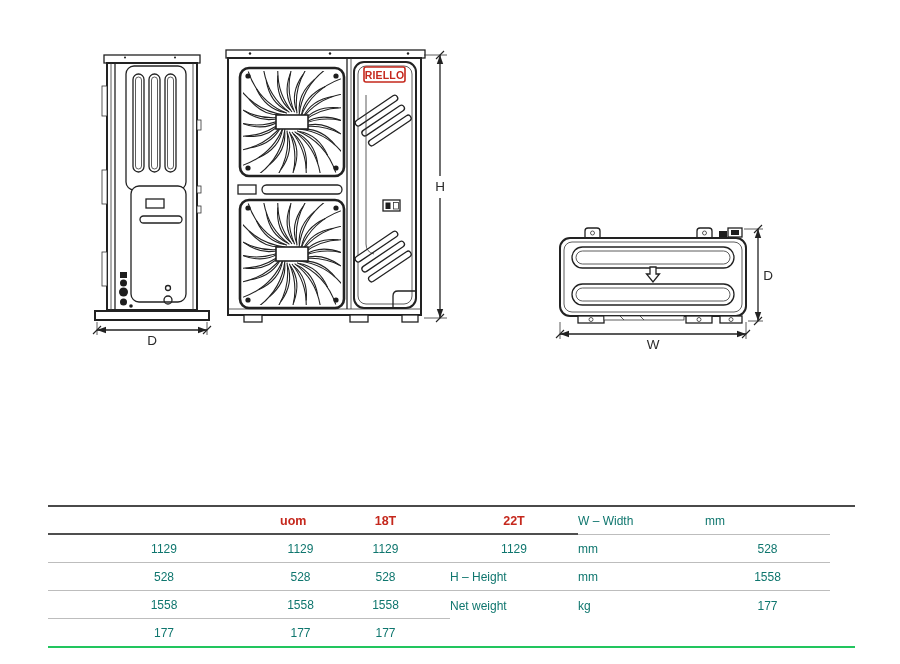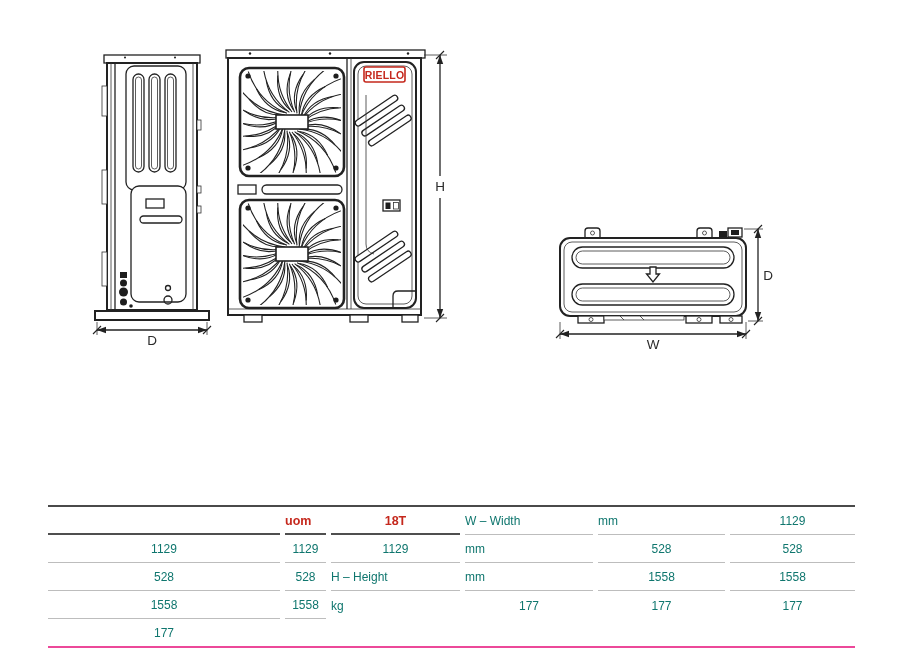--- a/index.html
+++ b/index.html
@@ -15,22 +15,22 @@
   .dk{fill:#1d1d1d;stroke:none;}
   .dim-label{font:13.5px "Liberation Sans",sans-serif;fill:#2b2b2b;text-anchor:middle;}
   .brand-text{font:bold 10.5px "Liberation Sans",sans-serif;fill:#c5281d;text-anchor:middle;letter-spacing:.2px;}
 
   
   .section-title{position:absolute;left:48px;top:471px;font-size:13.5px;font-weight:bold;
     letter-spacing:3.2px;color:#3a3a3a;}
 
   
   .dims-table{position:absolute;left:48px;top:505px;width:807px;display:grid;
-    grid-template-columns:232px 41px 129px 128px 127px 125px;column-gap:5px;
-    border-top:2px solid #4a4a4a;border-bottom:2px solid #ec4899;}
+    grid-template-columns:232px 41px 129px 128px 127px 125px;
+    border-top:2px solid #4a4a4a;border-bottom:2px solid #22c55e;}
   .cell{display:flex;align-items:center;font-size:12px;color:#0f766e;
     border-bottom:1px solid #bdbdbd;padding:7px 0 6px 0;}
   .cell.center{justify-content:center;}
   .cell.hdr{color:#c5281d;font-weight:bold;font-size:12.5px;border-bottom:2px solid #4f4f4f;
     padding:5px 0 4px 0;}
   .cell.nb{border-bottom:none;}
 </style>
 </head>
 <body>
 
@@ -240,20 +240,21 @@
       </g>
     </g>
   </svg>
 
 
   <div class="dims-table">
 
     <div class="cell hdr"></div>
     <div class="cell hdr">uom</div>
     <div class="cell hdr center">18T</div>
+    <div class="cell hdr center">22T</div>
 
     <div class="cell">W – Width</div>
     <div class="cell">mm</div>
     <div class="cell center">1129</div>
     <div class="cell center">1129</div>
     <div class="cell center">1129</div>
     <div class="cell center">1129</div>
 
     <div class="cell">mm</div>
     <div class="cell center">528</div>
@@ -261,20 +262,21 @@
     <div class="cell center">528</div>
     <div class="cell center">528</div>
 
     <div class="cell">H – Height</div>
     <div class="cell">mm</div>
     <div class="cell center">1558</div>
     <div class="cell center">1558</div>
     <div class="cell center">1558</div>
     <div class="cell center">1558</div>
 
+    <div class="cell nb">Net weight</div>
     <div class="cell nb">kg</div>
     <div class="cell center nb">177</div>
     <div class="cell center nb">177</div>
     <div class="cell center nb">177</div>
     <div class="cell center nb">177</div>
   </div>
 
 </div>
 
 </body></html>

